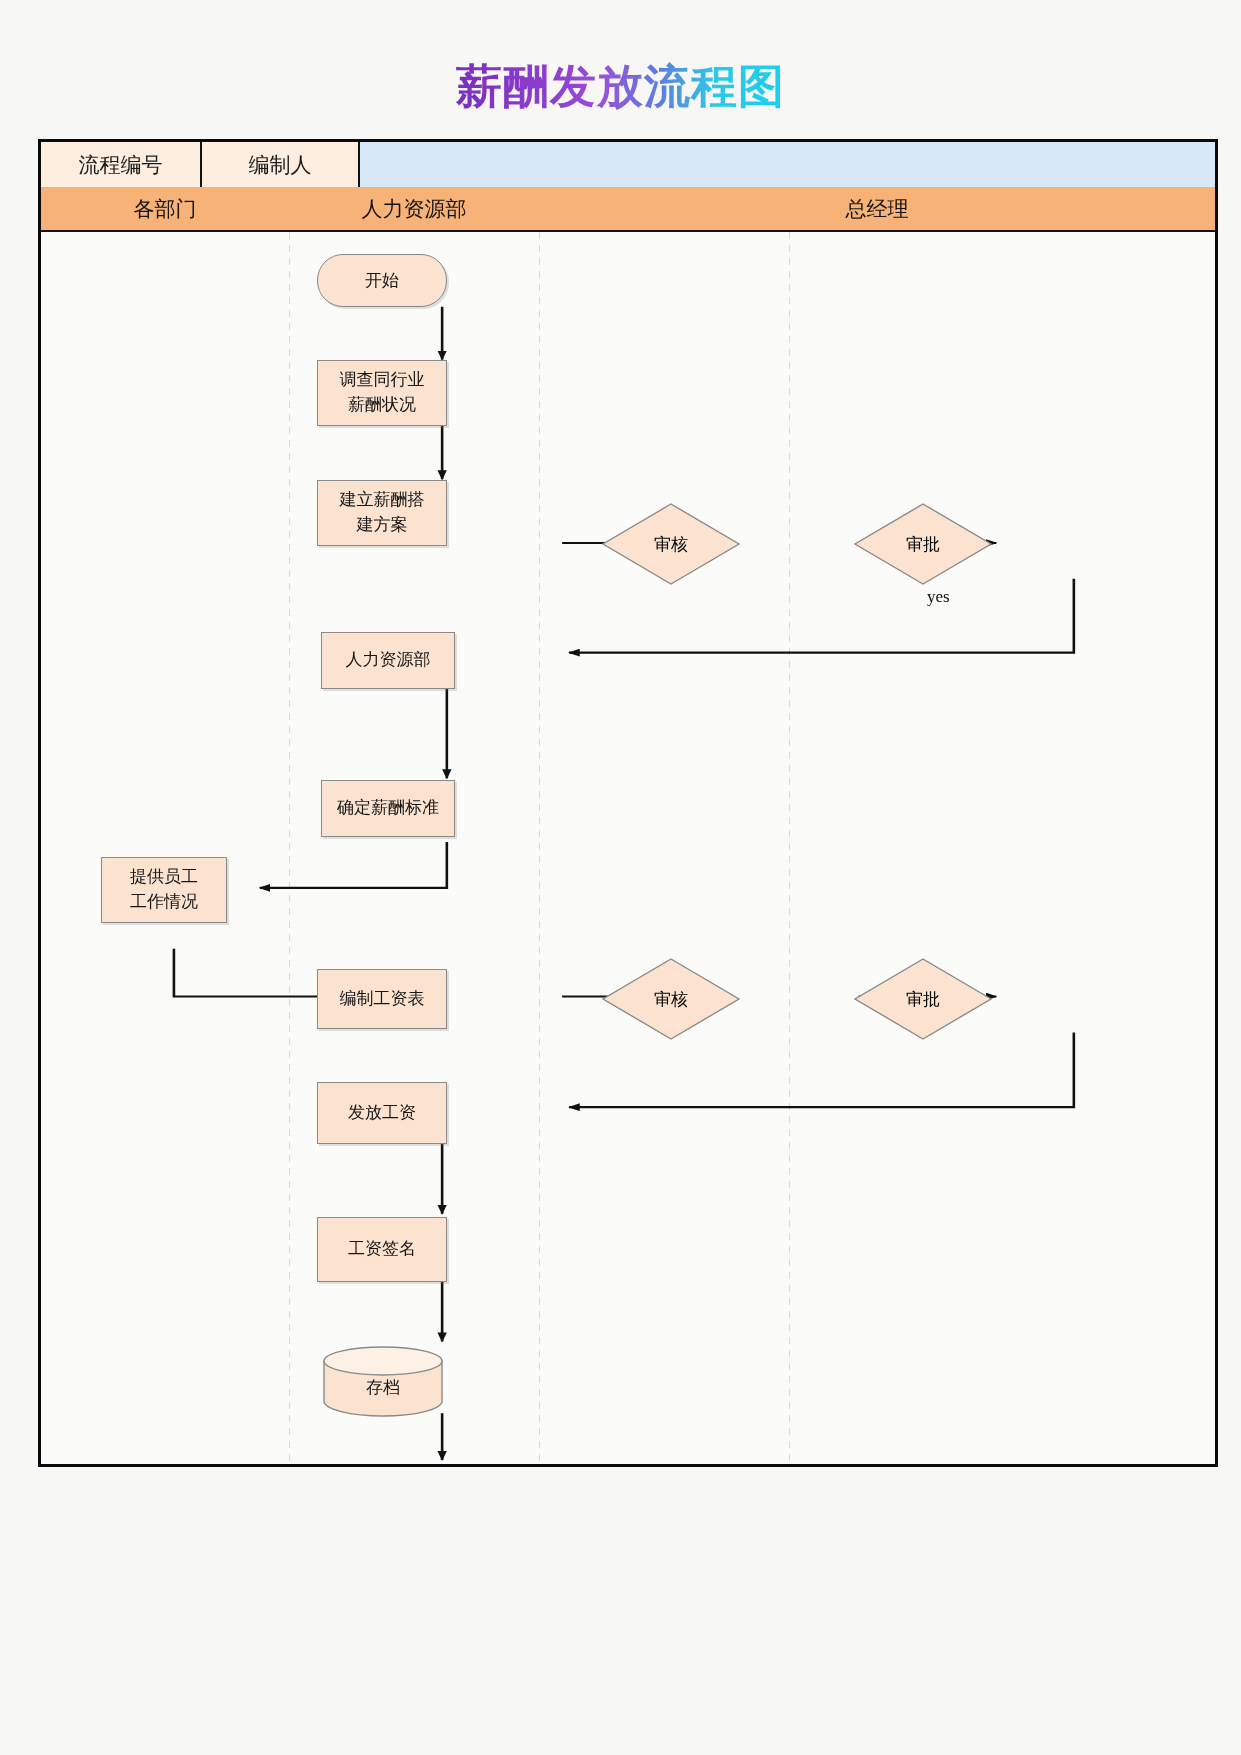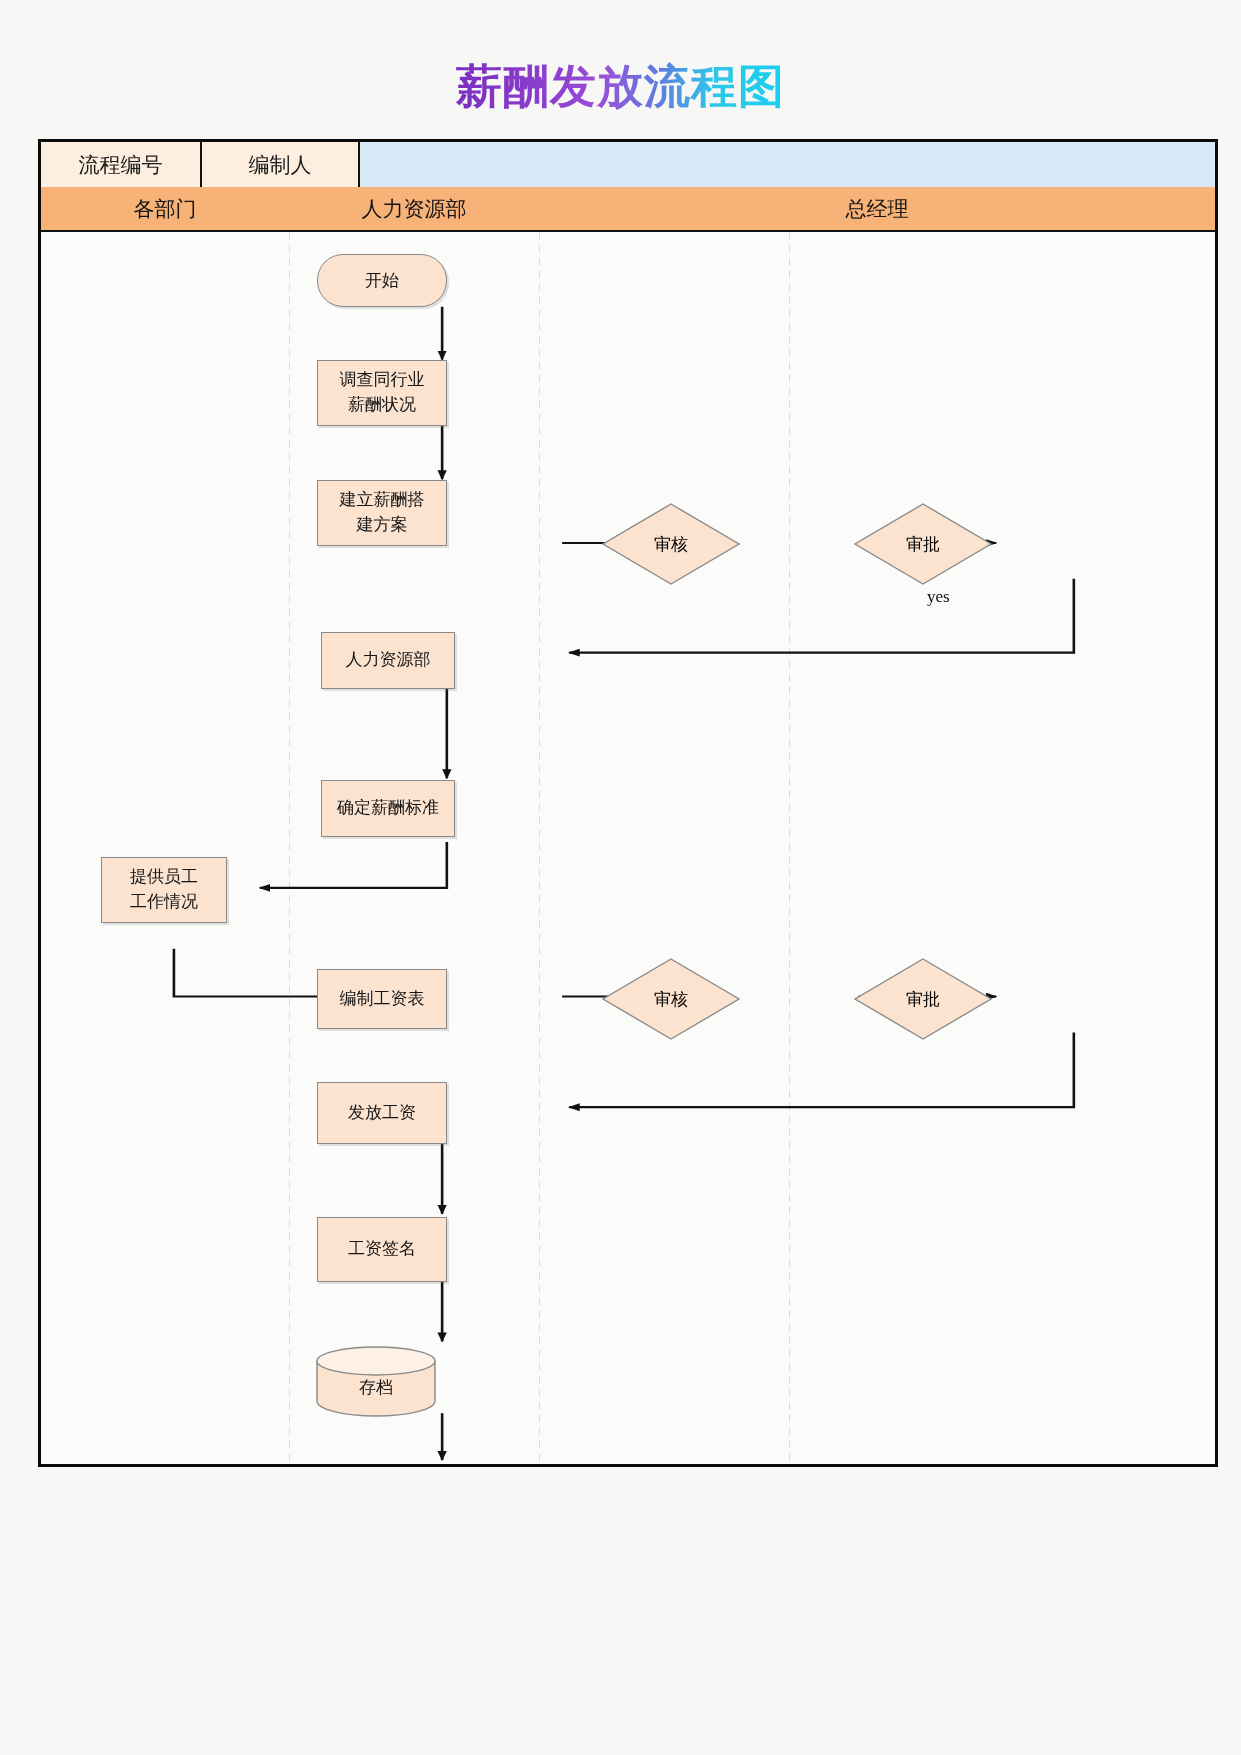--- a/index.html
+++ b/index.html
@@ -228,21 +228,21 @@
     </div>
 
     <div class="shape proc" style="left:276px;top:850px;width:130px;height:62px;">
       <span>发放工资</span>
     </div>
 
     <div class="shape proc" style="left:276px;top:985px;width:130px;height:65px;">
       <span>工资签名</span>
     </div>
 
-    <div class="cyl" style="left:274px;top:1113px;width:122px;height:72px;">
+    <div class="cyl" style="left:281px;top:1113px;width:122px;height:72px;">
       <svg width="122" height="72" viewBox="0 0 122 72">
         <path d="M2,16 L2,56 A59,15 0 0 0 120,56 L120,16 Z" fill="#fbe3d0" stroke="#8a8a8a" stroke-width="1.4"></path>
         <ellipse cx="61" cy="16" rx="59" ry="14" fill="#fdf0e4" stroke="#8a8a8a" stroke-width="1.4"></ellipse>
       </svg>
       <div class="cyl-label">存档</div>
     </div>
 
   </div>
 </div>
 

